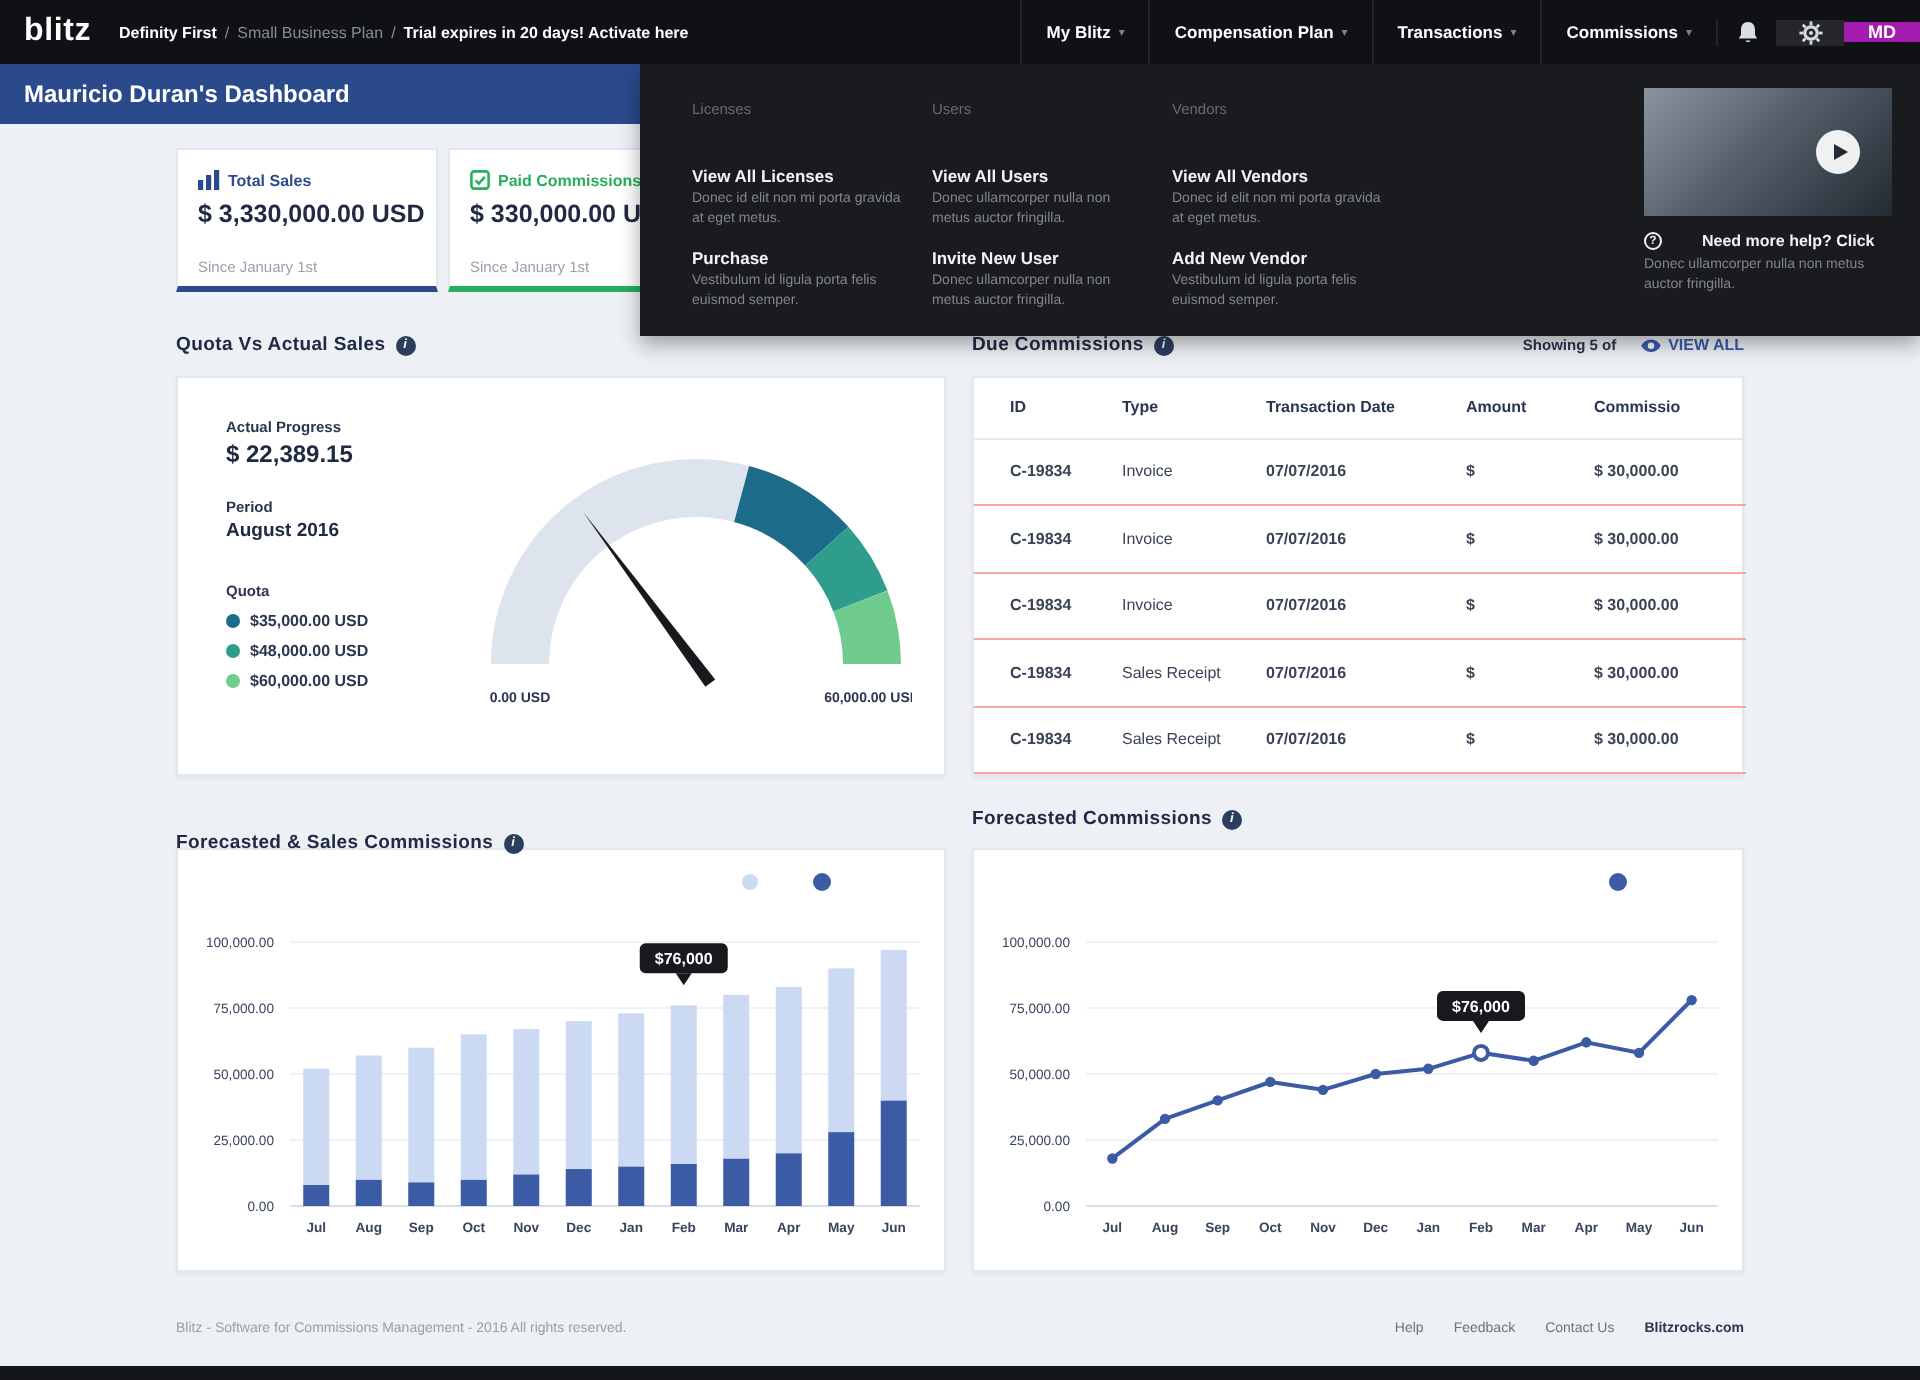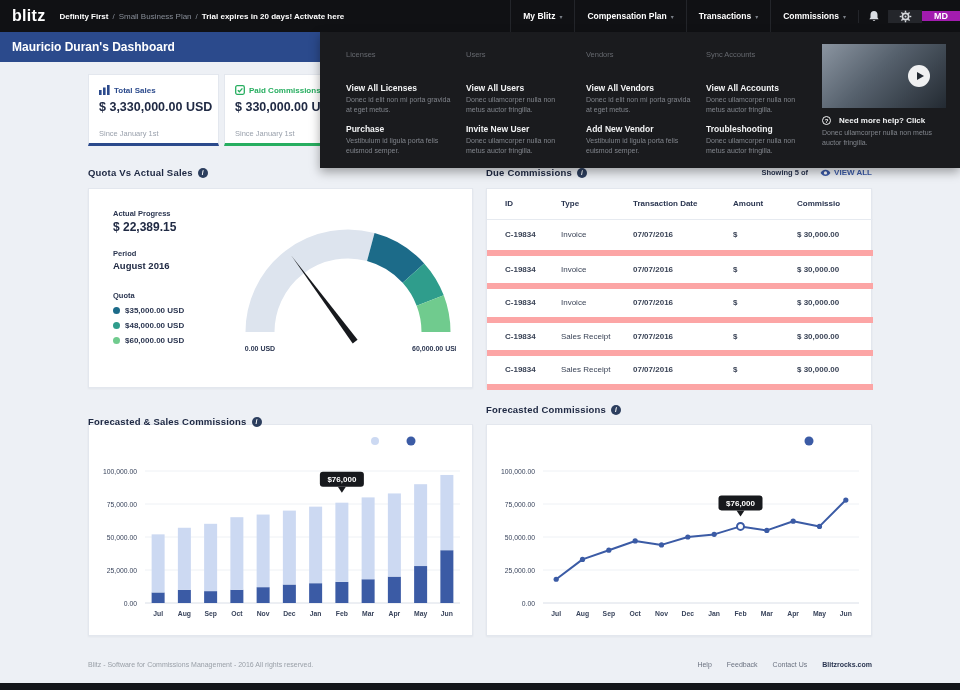--- a/index.html
+++ b/index.html
@@ -27,21 +27,21 @@
   .mm-cols { position:absolute; left:26px; top:18px; display:flex; }
   .mm-col { width:120px; padding-right:12px; }
   .mm-heading { font-size:7.5px; color:#66696f; margin-bottom:24px; }
   .mm-item { margin-bottom:9px; cursor:pointer; }
   .mm-title { font-size:8.5px; font-weight:bold; color:#f2f3f4; margin-bottom:2px; }
   .mm-desc { font-size:7px; color:#81858c; line-height:1.45; }
   .mm-help { position:absolute; right:14px; top:12px; width:124px; }
   .mm-thumb { width:124px; height:64px; background:linear-gradient(135deg,#8b95a1 0%,#55606c 45%,#232a32 100%); position:relative; cursor:pointer; }
   .play-circle { position:absolute; right:16px; top:21px; width:22px; height:22px; border-radius:50%; background:rgba(255,255,255,.92); display:flex; align-items:center; justify-content:center; }
   .play-tri { width:0; height:0; border-left:7px solid #232a32; border-top:4.5px solid transparent; border-bottom:4.5px solid transparent; margin-left:2px; }
-  .mm-help-title { display:flex; align-items:center; gap:8px; margin-top:8px; font-size:8px; font-weight:bold; color:#f2f3f4; }
+  .mm-help-title { display:flex; align-items:center; gap:20px; margin-top:8px; font-size:8px; font-weight:bold; color:#f2f3f4; }
   .q-circle { width:9px; height:9px; border-radius:50%; border:1px solid #f2f3f4; font-size:6px; display:inline-flex; align-items:center; justify-content:center; flex:0 0 auto; }
   .mm-help-desc { font-size:7px; color:#81858c; line-height:1.45; margin-top:3px; }
 
   
   .cards { position:absolute; left:88px; top:74px; display:flex; gap:5px; z-index:5; }
   .card { width:131px; height:72px; background:#fff; border:1px solid #e3e7ee; border-bottom:3px solid #2b4a8c; padding:10px 10px 0; cursor:pointer; }
   .card-label { font-size:8px; font-weight:bold; display:flex; gap:4px; align-items:center; }
   .card-amount { font-size:12.5px; font-weight:bold; color:#202a44; margin-top:5px; white-space:nowrap; }
   .card-caption { font-size:7.5px; color:#9aa1ac; margin-top:15px; }
 
@@ -65,21 +65,21 @@
   .g-value { font-size:12px; font-weight:bold; color:#202a44; margin:2px 0 15px; }
   .g-period { font-size:9.5px; font-weight:bold; color:#202a44; margin:2px 0 20px; }
   .legend-item { display:flex; align-items:center; gap:5px; margin-top:6px; }
   .legend-dot { width:7px; height:7px; border-radius:50%; flex:0 0 auto; }
   .legend-label { font-size:8px; font-weight:bold; color:#2a3550; }
   .gauge-svg { position:absolute; right:16px; top:28px; }
 
   
   .tbl { width:100%; border-collapse:collapse; table-layout:fixed; font-size:8px; }
   .tbl th { text-align:left; font-weight:bold; color:#2a3550; height:30px; padding:0 4px; border-bottom:1px solid #e6eaf0; white-space:nowrap; overflow:hidden; }
-  .tbl td { height:33.5px; padding:0 4px; border-bottom:6px solid #fca5a5; color:#3a4356; white-space:nowrap; overflow:hidden; }
+  .tbl td { height:33.5px; padding:0 4px; border-bottom:1px solid #fca5a5; color:#3a4356; white-space:nowrap; overflow:hidden; }
   .tbl th:first-child, .tbl td:first-child { padding-left:18px; }
   .cell-id { color:#4468ad; font-weight:bold; cursor:pointer; }
   .cell-date { font-weight:bold; color:#2a3550; }
   .cell-amount { font-weight:bold; color:#2a3550; }
   .cell-commission { font-weight:bold; color:#27ae60; }
 
   
   .footer { position:absolute; left:88px; top:661px; width:784px; display:flex; align-items:center; font-size:7px; color:#9aa0a8; z-index:5; }
   .footer-links { margin-left:auto; display:flex; gap:15px; }
   .footer-link { color:#6b7280; cursor:pointer; }
@@ -428,31 +428,20 @@
         <div class="mm-heading">Vendors</div>
         <div class="mm-item">
           <div class="mm-title">View All Vendors</div>
           <div class="mm-desc">Donec id elit non mi porta gravida at eget metus.</div>
         </div>
         <div class="mm-item">
           <div class="mm-title">Add New Vendor</div>
           <div class="mm-desc">Vestibulum id ligula porta felis euismod semper.</div>
         </div>
       </div>
-      <div class="mm-col">
-        <div class="mm-heading">Sync Accounts</div>
-        <div class="mm-item">
-          <div class="mm-title">View All Accounts</div>
-          <div class="mm-desc">Donec ullamcorper nulla non metus auctor fringilla.</div>
-        </div>
-        <div class="mm-item">
-          <div class="mm-title">Troubleshooting</div>
-          <div class="mm-desc">Donec ullamcorper nulla non metus auctor fringilla.</div>
-        </div>
-      </div>
     </div>
   <div class="mm-help">
     <div class="mm-thumb">
       <div class="play-circle">
           <div class="play-tri"></div>
         </div>
     </div>
     <div class="mm-help-title">
       <span class="q-circle">?</span>
       <span>Need more help? Click</span>

